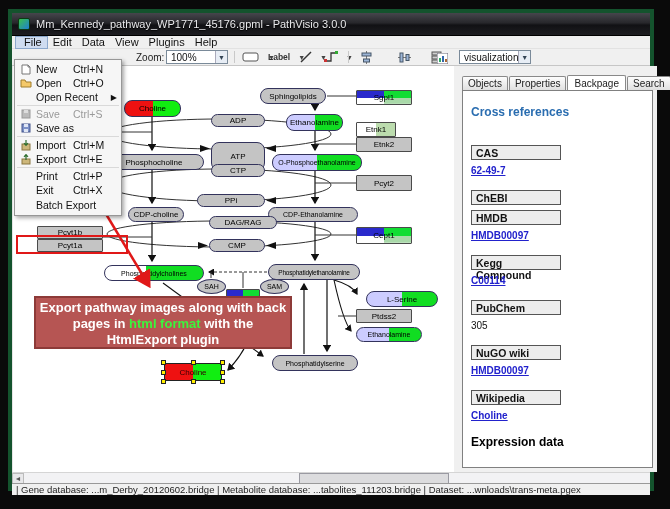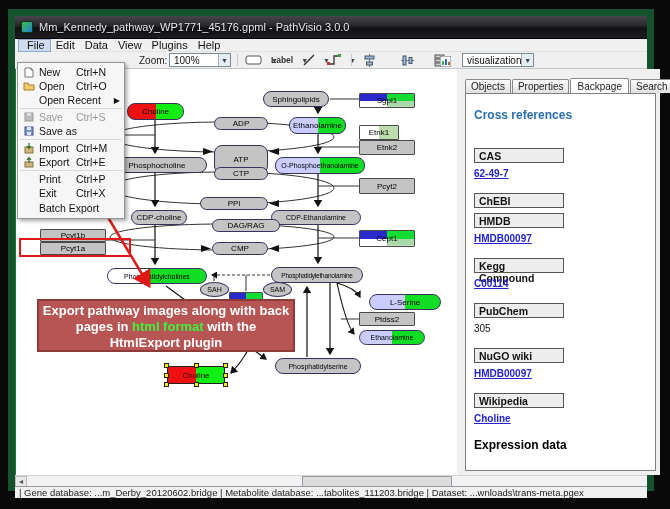--- a/index.html
+++ b/index.html
@@ -1,18 +1,18 @@
 <!DOCTYPE html>
 <html><head>
 <meta charset="utf-8">
 <style>
   html,body{margin:0;padding:0;background:#000;}
   *{box-sizing:border-box;font-family:"Liberation Sans",sans-serif;}
   .screen{position:relative;width:670px;height:509px;background:#0a0a0a;overflow:hidden;}
-  .window{position:absolute;left:8px;top:9px;width:646px;height:482px;background:#15803d;border:7px solid #14532d;}
+  .window{position:absolute;left:8px;top:9px;width:646px;height:482px;background:#e5e5e5;border:4px solid #14532d;}
   
   .titlebar{position:absolute;left:0;top:0;width:100%;height:23px;
     background:linear-gradient(180deg,#46464c 0%,#27272b 45%,#111114 55%,#1d1d21 100%);
     display:flex;align-items:center;padding-left:6px;border-bottom:1px solid #000;}
   .appicon{width:12px;height:12px;border-radius:2px;background:linear-gradient(135deg,#39c24a 0%,#1f7fd4 100%);border:1px solid #0b3b12;margin-right:6px;}
   .titletext{color:#e9e9ec;font-size:11px;text-shadow:0 1px 1px #000;white-space:nowrap;}
   
   .menubar{position:absolute;left:0;top:23px;width:100%;height:13px;background:#f0f0f0;display:flex;align-items:center;padding-left:3px;font-size:11px;color:#111;border-bottom:1px solid #e2e2e2;}
   .menubar .mitem{padding:0 5px;height:13px;line-height:13px;}
   .menubar .mitem.pressed{background:#cfdcf0;border:1px solid #8ca8cc;line-height:11px;padding-left:8px;}

